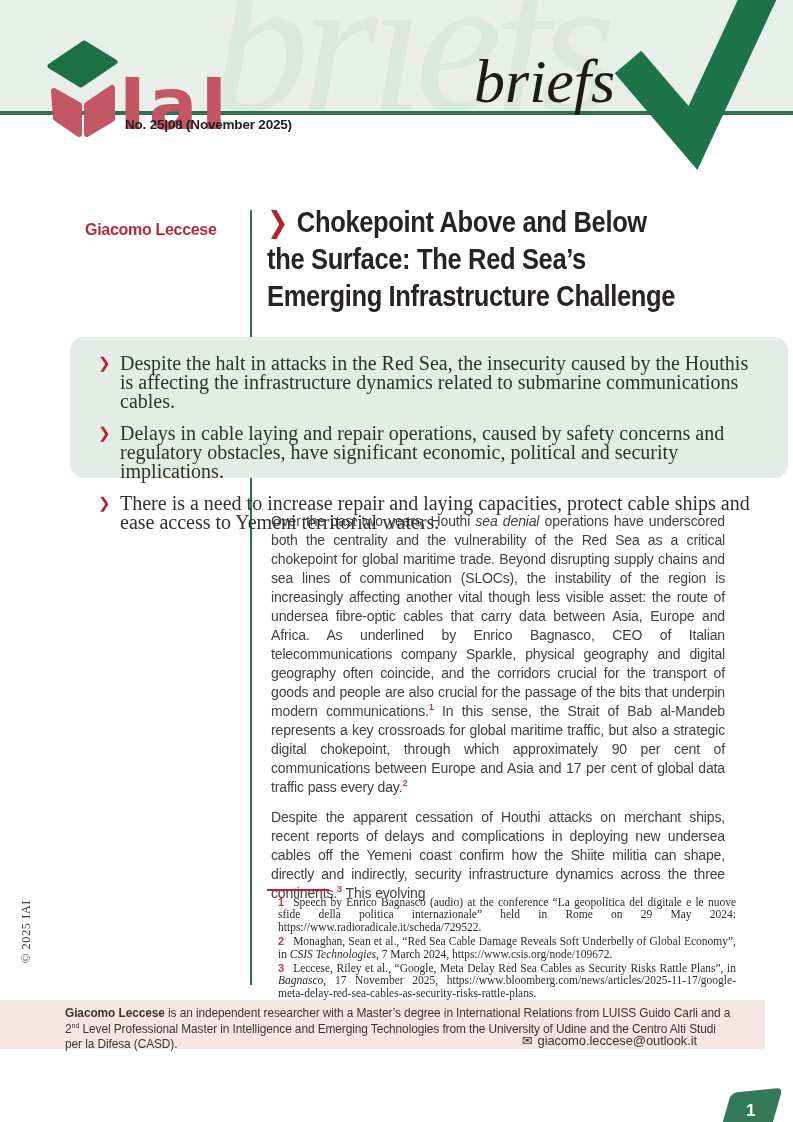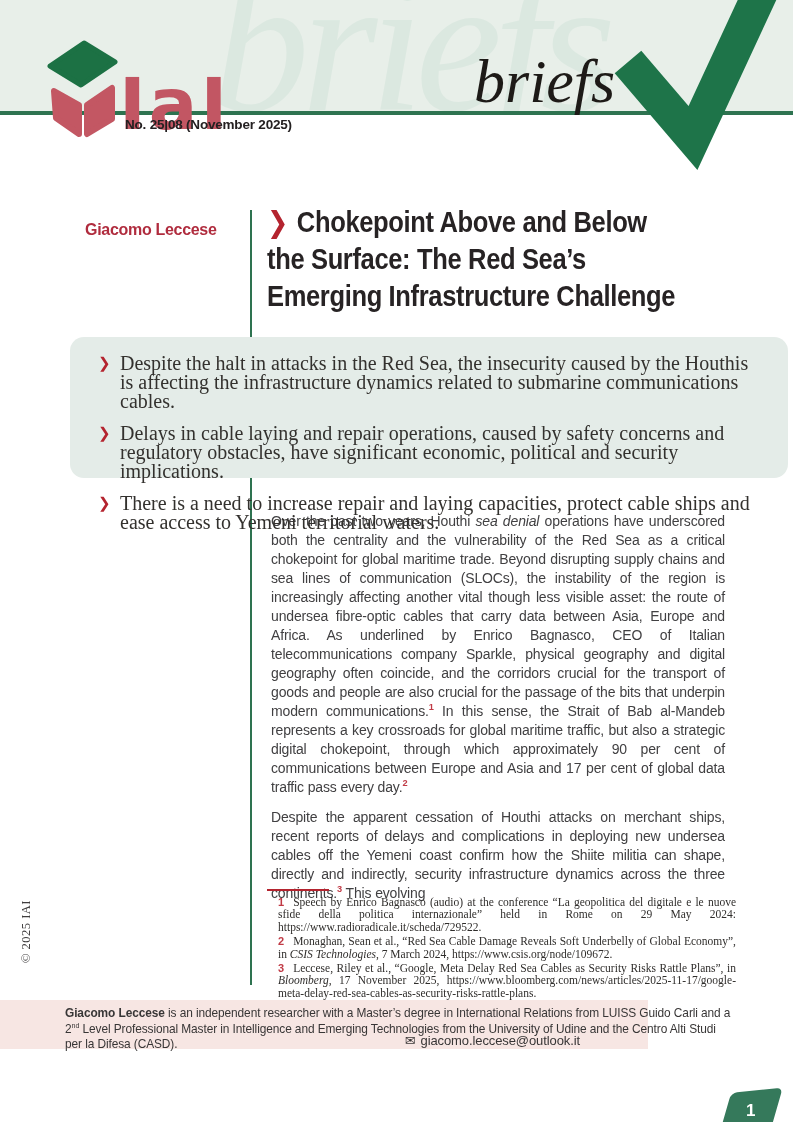--- a/index.html
+++ b/index.html
@@ -80,21 +80,21 @@
   }
   .footnotes p{margin:0 0 2px 0;}
   .fn-num{color:#c03a45;font-weight:700;margin-right:9px;font-family:"Liberation Sans",sans-serif;font-size:11px;}
   
   .copyright{
     position:absolute;left:-19px;top:924px;width:90px;text-align:center;
     transform:rotate(-90deg);
     font-family:"Liberation Serif",serif;font-size:12.5px;letter-spacing:0.5px;color:#3f3d3e;
   }
   
-  .footer-box{position:absolute;left:0;top:1000px;width:648px;height:49px;background:#f7e6e3;}
+  .footer-box{position:absolute;left:0;top:1000px;width:765px;height:49px;background:#f7e6e3;}
   .footer-bio{
     position:absolute;left:65px;top:5px;width:730px;
     font-size:13px;line-height:15.6px;letter-spacing:-0.1px;color:#383636;
     transform:scaleX(0.915);transform-origin:left top;margin:0;
   }
   .footer-email{
     position:absolute;right:68px;top:33px;
     font-size:13px;letter-spacing:-0.1px;color:#383636;white-space:nowrap;
   }
   .mail-icon{font-family:"DejaVu Sans","Liberation Sans",sans-serif;margin-right:5px;font-size:13px;}
@@ -168,21 +168,21 @@
       <p><span>Despite the apparent cessation of Houthi attacks on merchant ships, recent reports of delays and complications in deploying new undersea cables off the Yemeni coast confirm how the Shiite militia can shape, directly and indirectly, security infrastructure dynamics across the three continents.</span><span class="seg-sup">3</span><span> This evolving</span></p>
     </div>
 
   <div class="fn-rule"></div>
   <div class="footnotes">
 
       <p><span class="fn-num">1</span><span><span>Speech by Enrico Bagnasco (audio) at the conference “La geopolitica del digitale e le nuove sfide della politica internazionale” held in Rome on 29 May 2024: https://www.radioradicale.it/scheda/729522.</span></span></p>
 
       <p><span class="fn-num">2</span><span><span>Monaghan, Sean et al., “Red Sea Cable Damage Reveals Soft Underbelly of Global Economy”, in </span><span class="seg-i">CSIS Technologies</span><span>, 7 March 2024, https://www.csis.org/node/109672.</span></span></p>
 
-      <p><span class="fn-num">3</span><span><span>Leccese, Riley et al., “Google, Meta Delay Red Sea Cables as Security Risks Rattle Plans”, in </span><span class="seg-i">Bloomberg</span><span>, 17 November 2025, https://www.bloomberg.com/news/articles/2025-11-17/google-meta-delay-red-sea-cables-as-security-risks-rattle-plans.</span></span></p>
+      <p><span class="fn-num">3</span><span><span>Leccese, Riley et al., “Google, Meta Delay Red Sea Cables as Security Risks Rattle Plans”, in </span><span class="seg-i">Bagnasco</span><span>, 17 November 2025, https://www.bloomberg.com/news/articles/2025-11-17/google-meta-delay-red-sea-cables-as-security-risks-rattle-plans.</span></span></p>
     </div>
 
   <div class="copyright">© 2025 IAI</div>
 
   <div class="footer-box">
     <p class="footer-bio"><span class="seg-b">Giacomo Leccese</span><span> is an independent researcher with a Master’s degree in International Relations from LUISS Guido Carli and a 2</span><span class="seg-supn">nd</span><span> Level Professional Master in Intelligence and Emerging Technologies from the University of Udine and the Centro Alti Studi per la Difesa (CASD).</span></p>
     <div class="footer-email"><span class="mail-icon">✉</span><span>giacomo.leccese@outlook.it</span></div>
   </div>
 
   <div class="page-badge">

